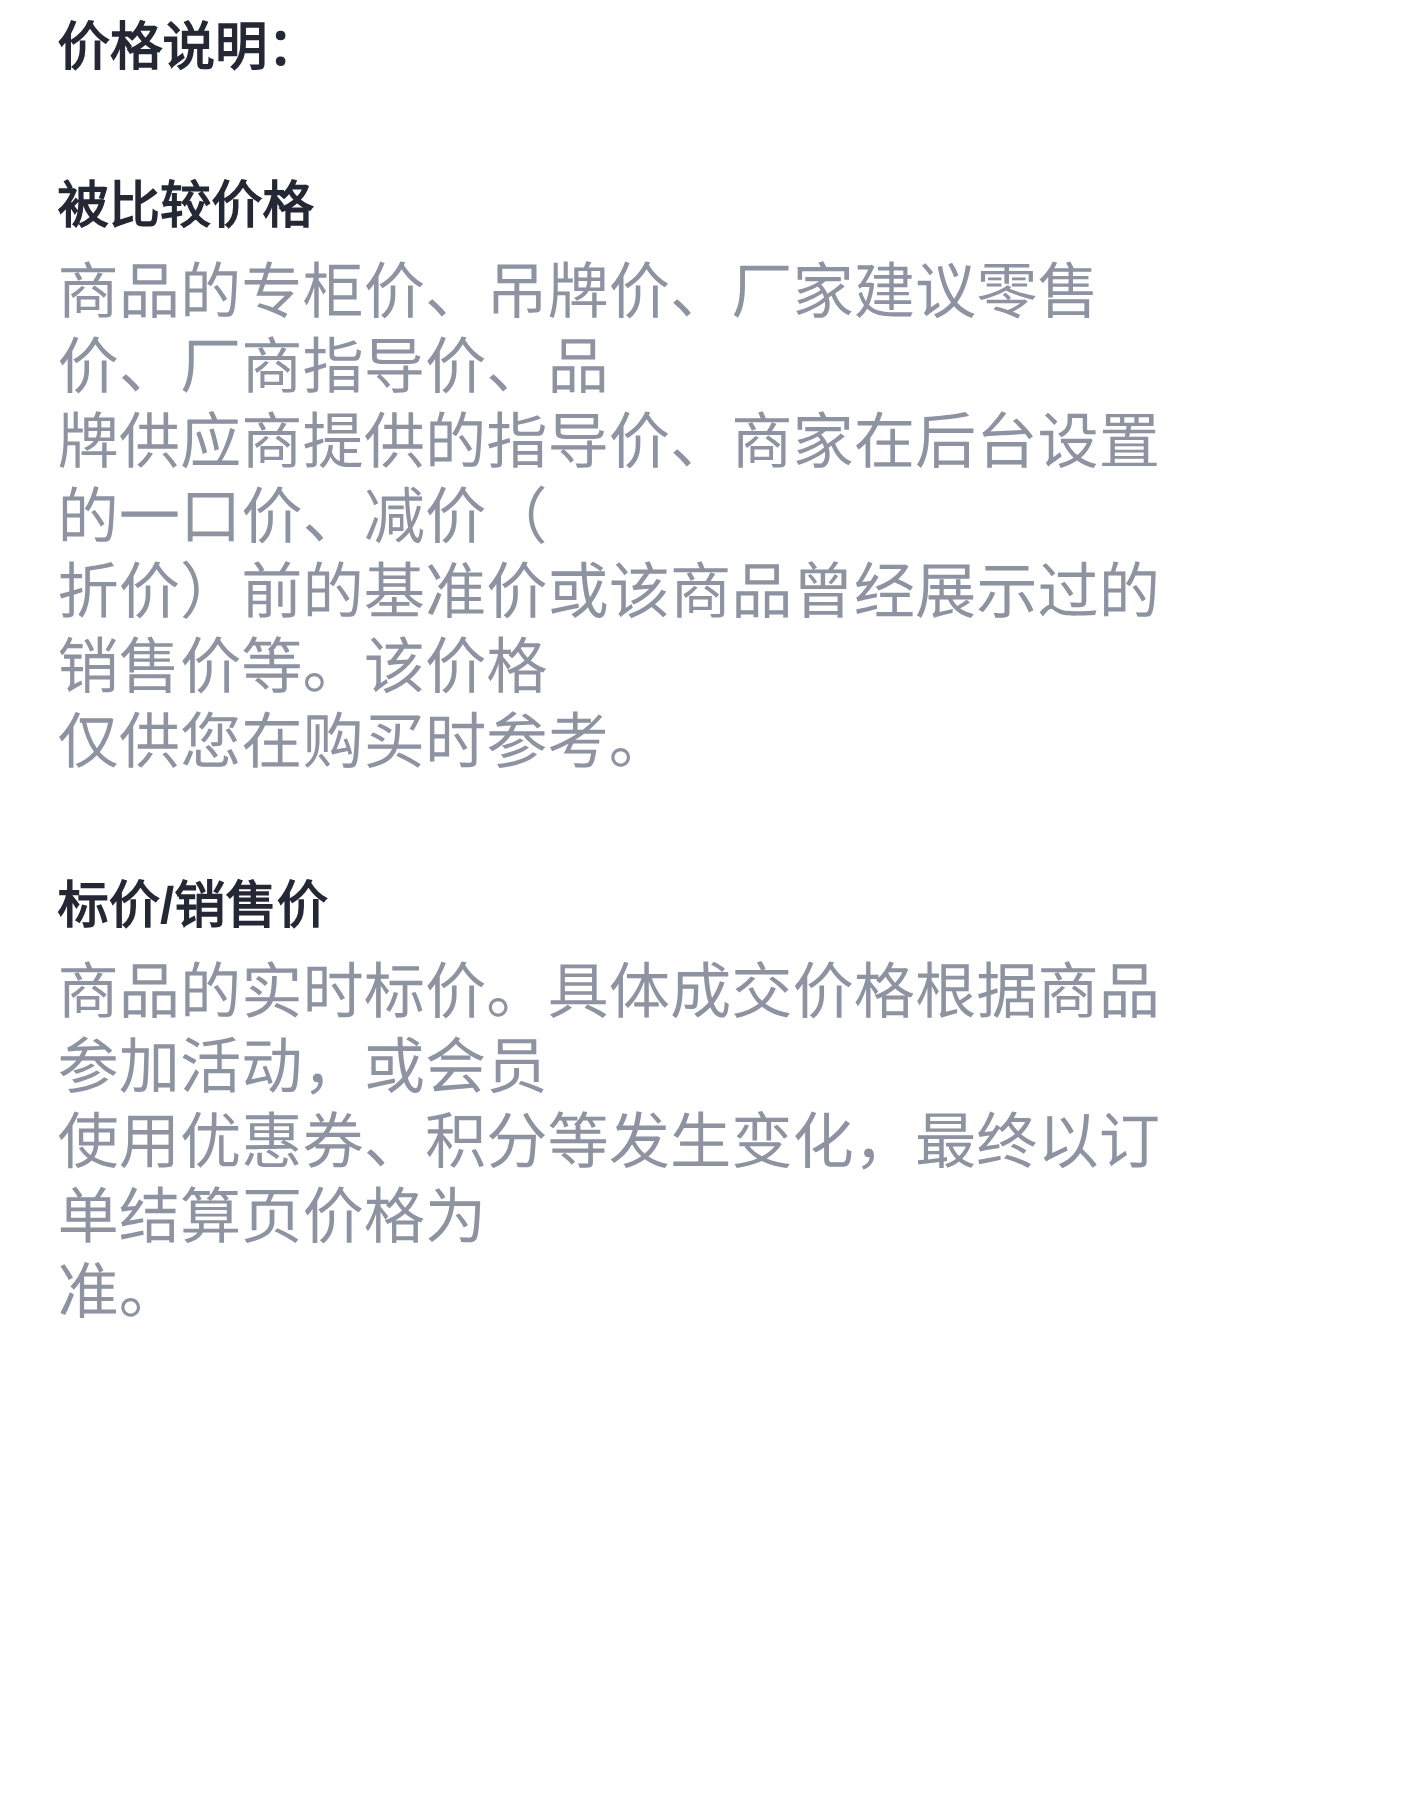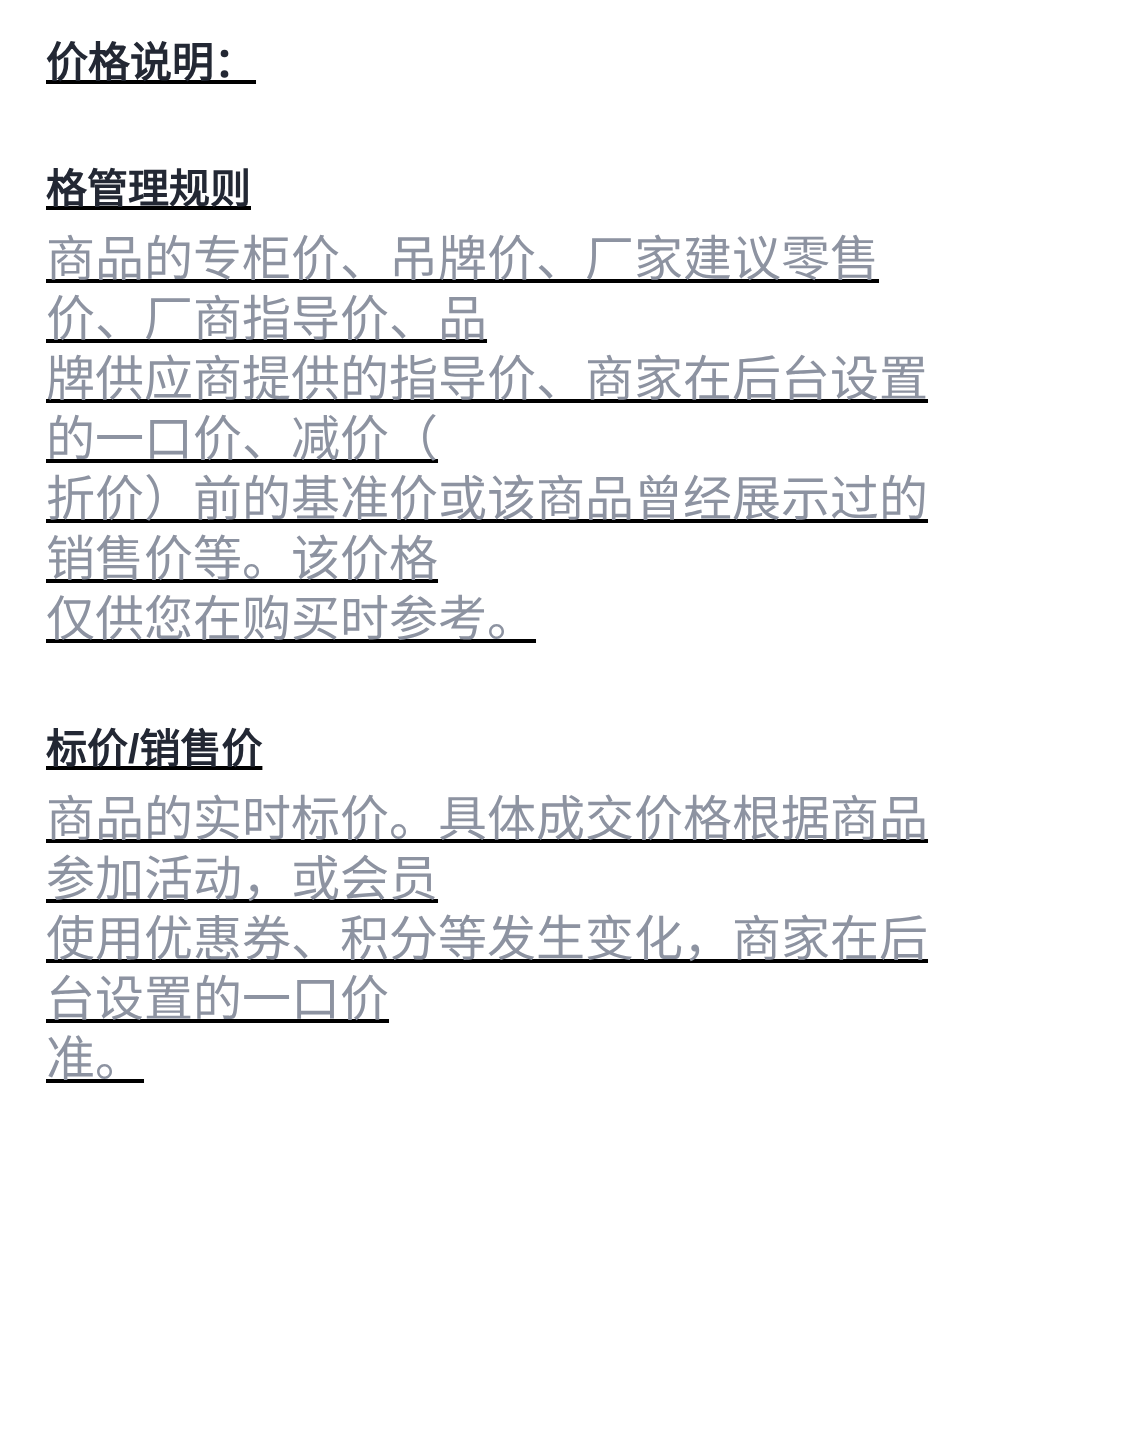--- a/index.html
+++ b/index.html
@@ -9,22 +9,21 @@
   }
   body {
     width: 1125px;
     min-height: 1446px;
     font-family: "Liberation Sans", sans-serif;
     -webkit-font-smoothing: antialiased;
   }
   .doc {
     box-sizing: border-box;
     width: 1006px;
-    padding: 33px 42px 40px 46px;
-    text-decoration: underline;
+    padding: 8px 42px 40px 46px;
   }
   .doc-title {
     margin: 0 0 66px 0;
     font-size: 42px;
     line-height: 60px;
     font-weight: 600;
     color: #232834;
   }
   .section {
     margin: 0 0 70px 0;
@@ -50,29 +49,29 @@
   }
 </style>
 </head>
 <body>
 
 <div class="doc">
 
   <h1 class="doc-title">价格说明：</h1>
 
   <div class="section">
-    <h2 class="section-heading">格管理规则</h2>
+    <h2 class="section-heading">被比较价格</h2>
     <p class="section-body">商品的专柜价、吊牌价、厂家建议零售价、厂商指导价、品
 牌供应商提供的指导价、商家在后台设置的一口价、减价（
 折价）前的基准价或该商品曾经展示过的销售价等。该价格
 仅供您在购买时参考。</p>
   </div>
 
   <div class="section">
     <h2 class="section-heading">标价/销售价</h2>
     <p class="section-body">商品的实时标价。具体成交价格根据商品参加活动，或会员
-使用优惠券、积分等发生变化，商家在后台设置的一口价
+使用优惠券、积分等发生变化，最终以订单结算页价格为
 准。</p>
   </div>
 
 
 
 </div>
 
 </body></html>

